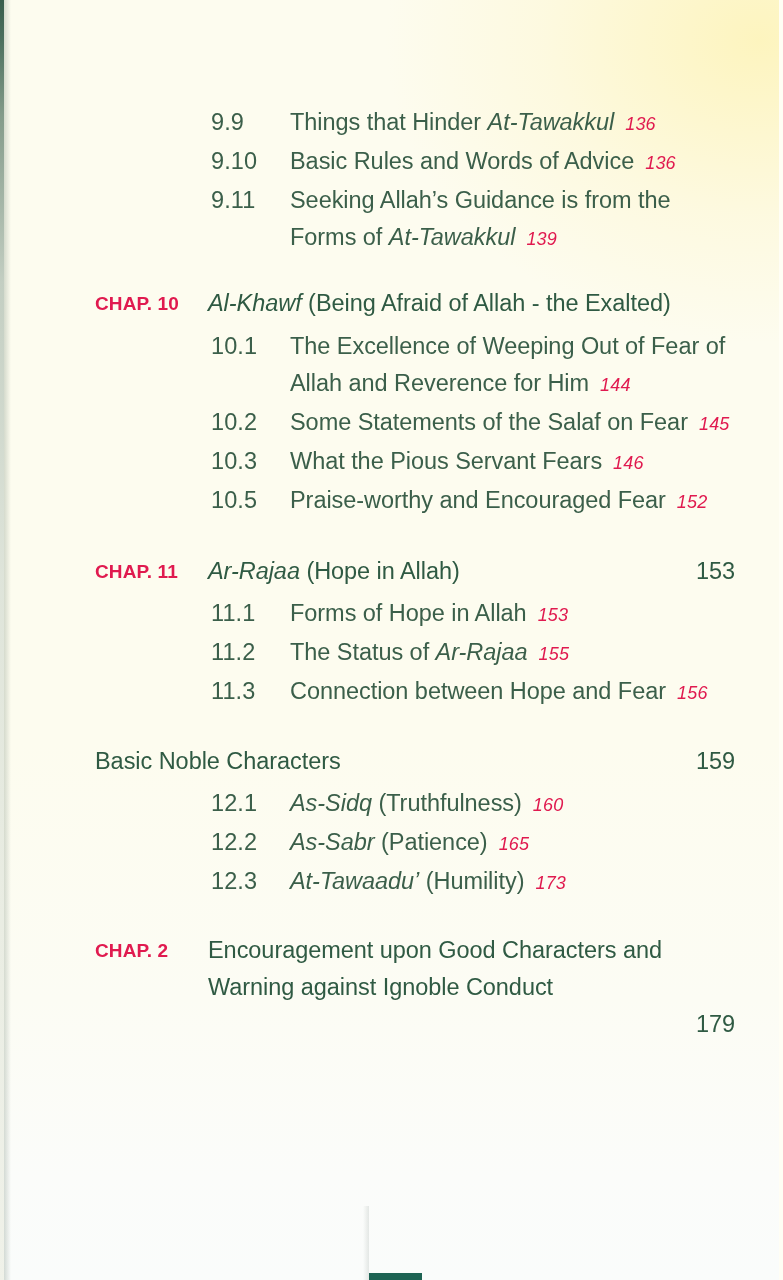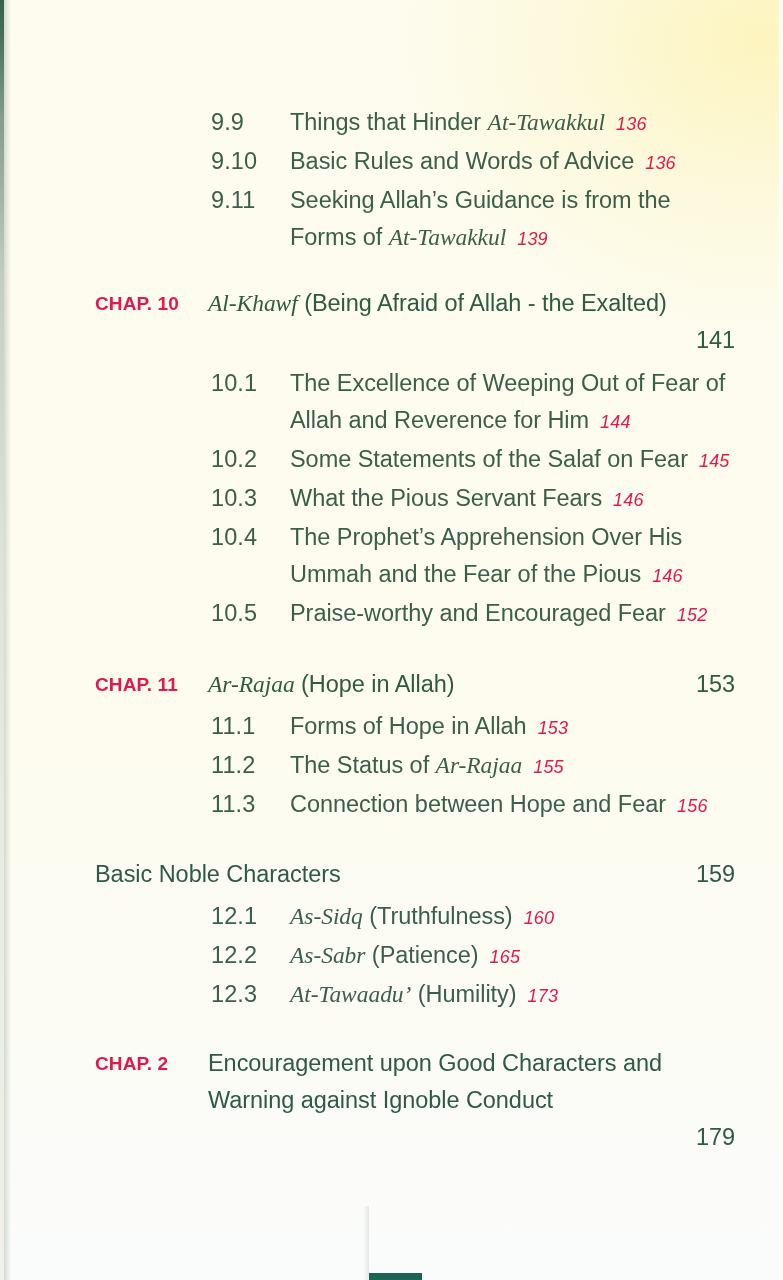--- a/index.html
+++ b/index.html
@@ -104,21 +104,21 @@
     margin-left: 14px;
   }
   .chap-page-below {
     display: block;
     text-align: right;
     color: #2f5a43;
     font-size: 23.5px;
     line-height: 37px;
   }
 
-  .it { font-style: italic; font-family: Liberation Serif, serif; }
+  .it { font-style: italic; }
   .pg {
     color: #e01a4f;
     font-size: 18px;
     letter-spacing: 0.2px;
     margin-left: 11px;
     white-space: nowrap;
     font-style: italic;
   }
   .gap-md { height: 22px; }
   .gap-lg { height: 28px; }
@@ -173,44 +173,40 @@
 
     <div class="sec-row">
       <span class="sec-num">9.11</span>
       <span class="sec-title"><span>Seeking Allah’s Guidance is from the Forms of </span><span class="it">At-Tawakkul</span><span class="pg">139</span></span>
     </div>
 
     <div class="gap-md" style="height:27px"></div>
 
     <div class="chap-row">
       <span class="chap-label">CHAP. 10</span>
-      <span class="chap-body"><span class="it">Al-Khawf</span><span> (Being Afraid of Allah - the Exalted)</span><span class="chap-page-below">141</span></span>
+      <span class="chap-body"><span class="it">Al-Khawf</span><span> (Being Afraid of Allah - the Exalted)</span></span>
     </div>
 
     <div style="height:6px"></div>
 
     <div class="sec-row">
       <span class="sec-num">10.1</span>
       <span class="sec-title"><span>The Excellence of Weeping Out of Fear of Allah and Reverence for Him</span><span class="pg">144</span></span>
     </div>
 
     <div class="sec-row">
       <span class="sec-num">10.2</span>
       <span class="sec-title"><span>Some Statements of the Salaf on Fear</span><span class="pg">145</span></span>
     </div>
 
     <div class="sec-row">
       <span class="sec-num">10.3</span>
       <span class="sec-title"><span>What the Pious Servant Fears</span><span class="pg">146</span></span>
     </div>
 
-    <div class="sec-row">
-      <span class="sec-num">10.4</span>
-      <span class="sec-title"><span>The Prophet’s Apprehension Over His Ummah and the Fear of the Pious</span><span class="pg">146</span></span>
-    </div>
 
     <div class="sec-row">
       <span class="sec-num">10.5</span>
       <span class="sec-title"><span>Praise-worthy and Encouraged Fear</span><span class="pg">152</span></span>
     </div>
 
     <div class="gap-lg" style="height:32px"></div>
 
     <div class="chap-row">
       <span class="chap-label">CHAP. 11</span>

